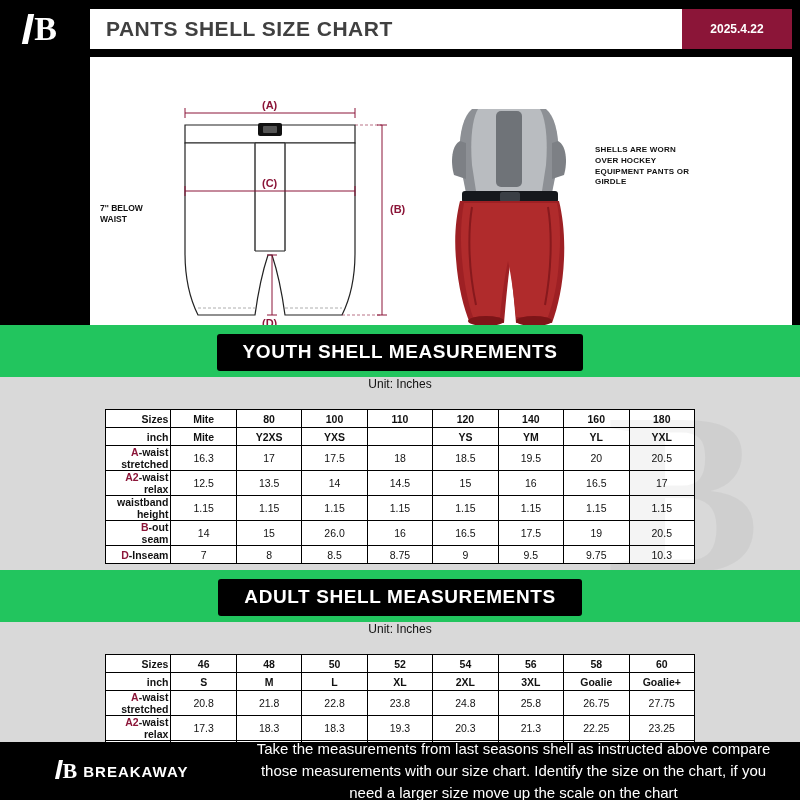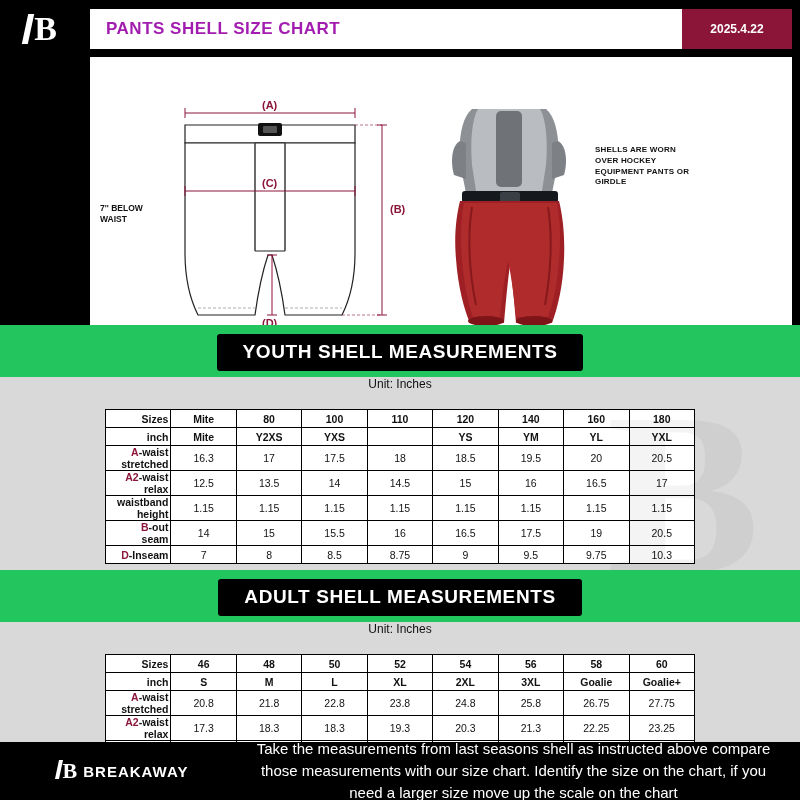--- a/index.html
+++ b/index.html
@@ -60,23 +60,23 @@
     flex: 1;
     background: #ffffff;
     height: 40px;
     margin: 0;
     display: flex;
     align-items: center;
     padding-left: 16px;
     box-sizing: border-box;
   }
   .title-bar .title {
-    font-size: 17px;
-    font-weight: bold;
-    color: #a21caf;
+    font-size: 21px;
+    font-weight: bold;
+    color: #404040;
     letter-spacing: 0.5px;
   }
   .date-box {
     width: 110px;
     height: 40px;
     background: #8b1538;
     color: #ffffff;
     display: flex;
     align-items: center;
     justify-content: center;
@@ -428,21 +428,21 @@
             <td>1.15</td>
             <td>1.15</td>
             <td>1.15</td>
             <td>1.15</td>
             <td>1.15</td>
           </tr>
           <tr>
             <td class="rowlabel"><span class="lbl-accent">B</span>-out seam</td>
             <td>14</td>
             <td>15</td>
-            <td>15.5</td>
+            <td>26.0</td>
             <td>16</td>
             <td>16.5</td>
             <td>17.5</td>
             <td>19</td>
             <td>20.5</td>
           </tr>
           <tr>
             <td class="rowlabel"><span class="lbl-accent">D</span>-Inseam</td>
             <td>7</td>
             <td>8</td>

